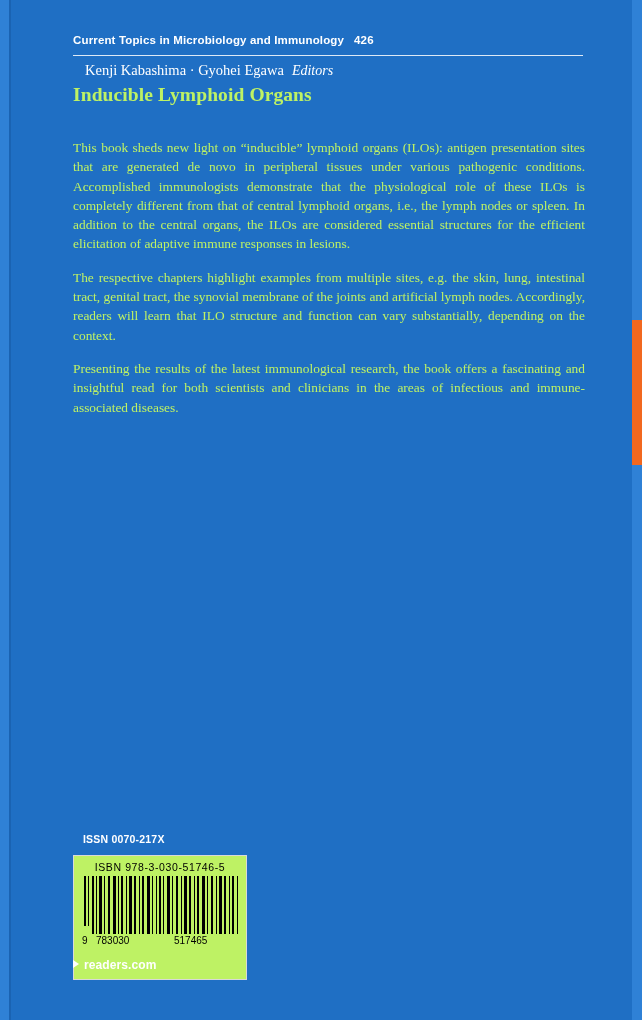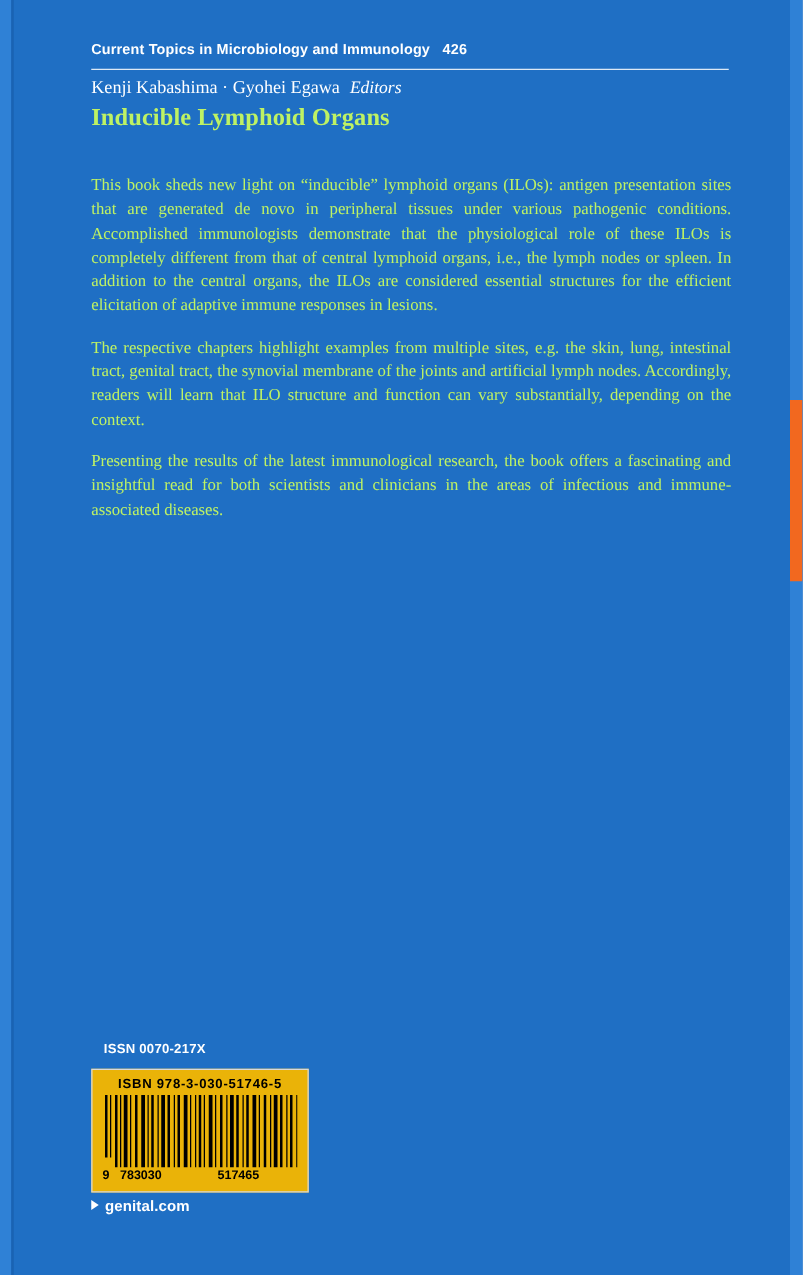--- a/index.html
+++ b/index.html
@@ -76,21 +76,21 @@
     left: 73px;
     top: 55px;
     width: 510px;
     height: 1px;
     background: #ffffff;
     opacity: 0.85;
   }
 
   .editors-line {
     position: absolute;
-    left: 73px;
+    left: 85px;
     top: 62px;
     color: #ffffff;
     font-family: "Liberation Serif", serif;
     font-size: 14.5px;
     white-space: nowrap;
   }
   .editors-label {
     font-style: italic;
     margin-left: 8px;
     font-size: 14px;
@@ -136,26 +136,25 @@
     font-weight: bold;
     font-size: 10.5px;
     letter-spacing: 0.2px;
   }
 
   .barcode-box {
     position: absolute;
     left: 73px;
     top: 855px;
     width: 174px;
-    height: 99px;
-    background: #eab308;
+    height: 125px;
+    background: #bef264;
     border: 1px solid #d9d9d9;
     box-sizing: border-box;
     padding: 5px 6px 4px 6px;
-    font-weight: bold;
   }
   .isbn-text {
     font-family: "Liberation Sans", sans-serif;
     font-size: 10.5px;
     color: #000000;
     letter-spacing: 0.6px;
     text-align: center;
     margin-bottom: 3px;
   }
   .bars {
@@ -280,16 +279,16 @@
 
     </div>
     <div class="digits">
       <span style="left:0px;">9</span>
       <span style="left:14px;">783030</span>
       <span style="left:92px;">517465</span>
     </div>
   </div>
 
   <div class="springer">
-    <span class="tri"></span><span>genital.com</span>
+    <span class="tri"></span><span>readers.com</span>
   </div>
 
 </div>
 
 </body></html>

